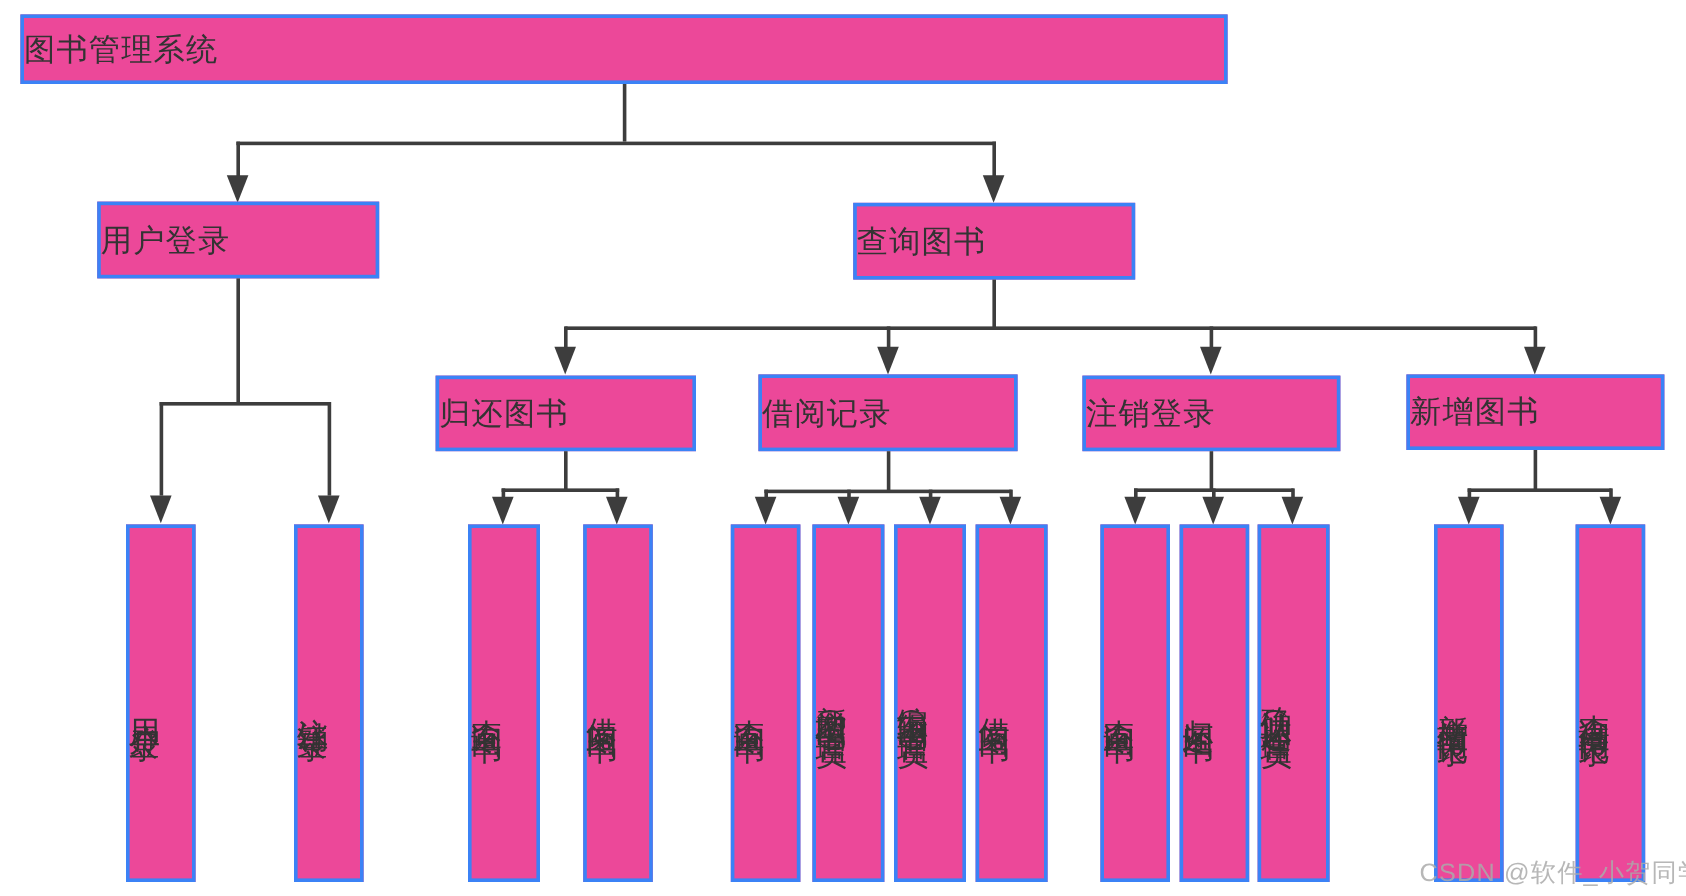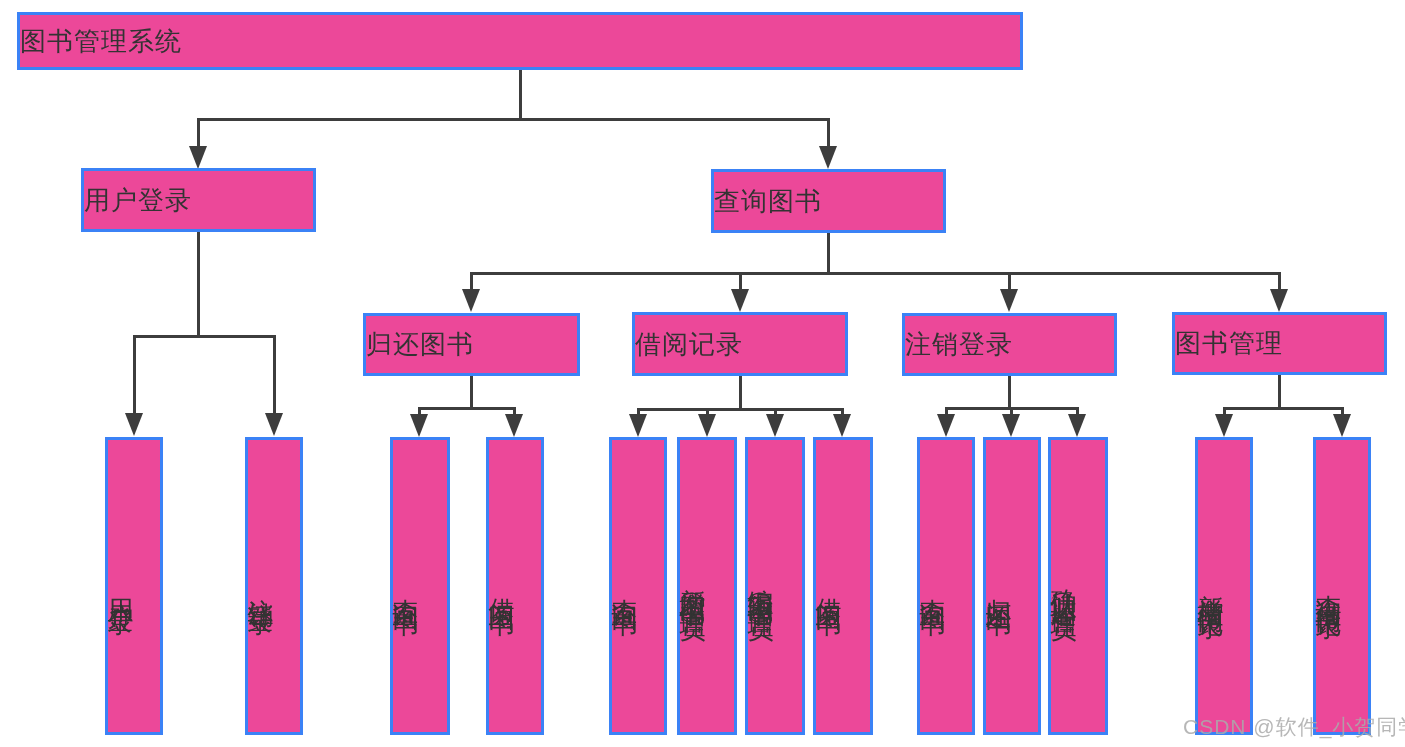--- a/index.html
+++ b/index.html
@@ -106,21 +106,21 @@
   <div class="node" style="left:363px;top:313px;width:217px;height:63px">
     <span class="lbl">归还图书</span>
   </div>
   <div class="node" style="left:632px;top:312px;width:216px;height:64px">
     <span class="lbl">借阅记录</span>
   </div>
   <div class="node" style="left:902px;top:313px;width:215px;height:63px">
     <span class="lbl">注销登录</span>
   </div>
   <div class="node" style="left:1172px;top:312px;width:215px;height:63px">
-    <span class="lbl">图书管理</span>
+    <span class="lbl">新增图书</span>
   </div>
 
   <div class="vline" style="left:470px;top:376px;height:34px"></div>
   <div class="hline" style="left:418px;top:407px;width:98px"></div>
   <div class="vline" style="left:418px;top:407px;height:8px"></div>
   <div class="arrow" style="left:410px;top:414px"></div>
   <div class="vline" style="left:513px;top:407px;height:8px"></div>
   <div class="arrow" style="left:505px;top:414px"></div>
 
   <div class="vline" style="left:739px;top:376px;height:34px"></div>

